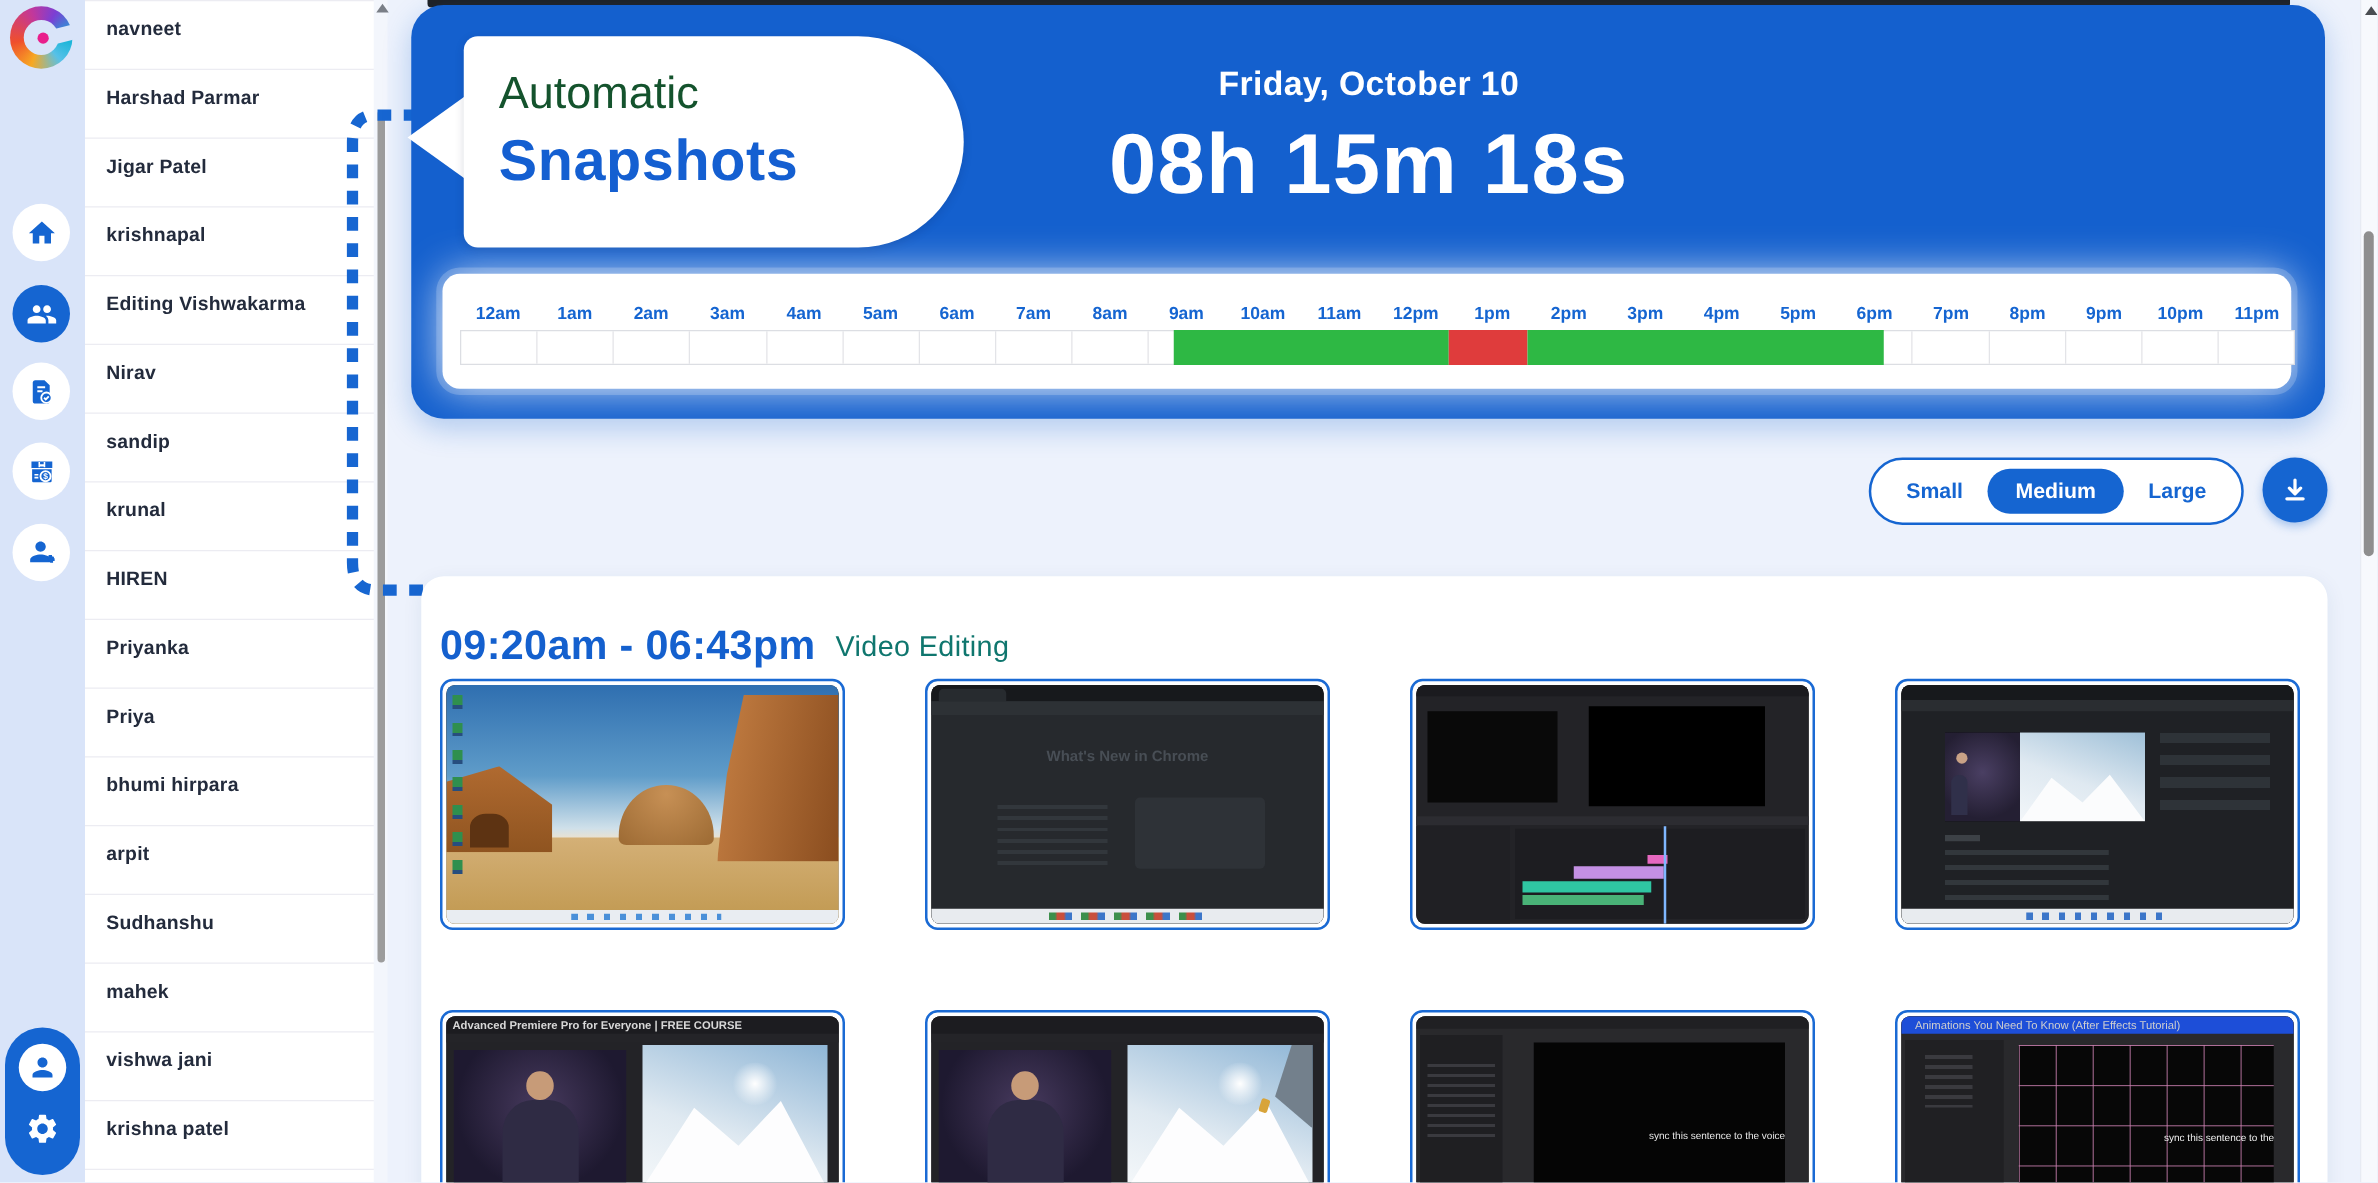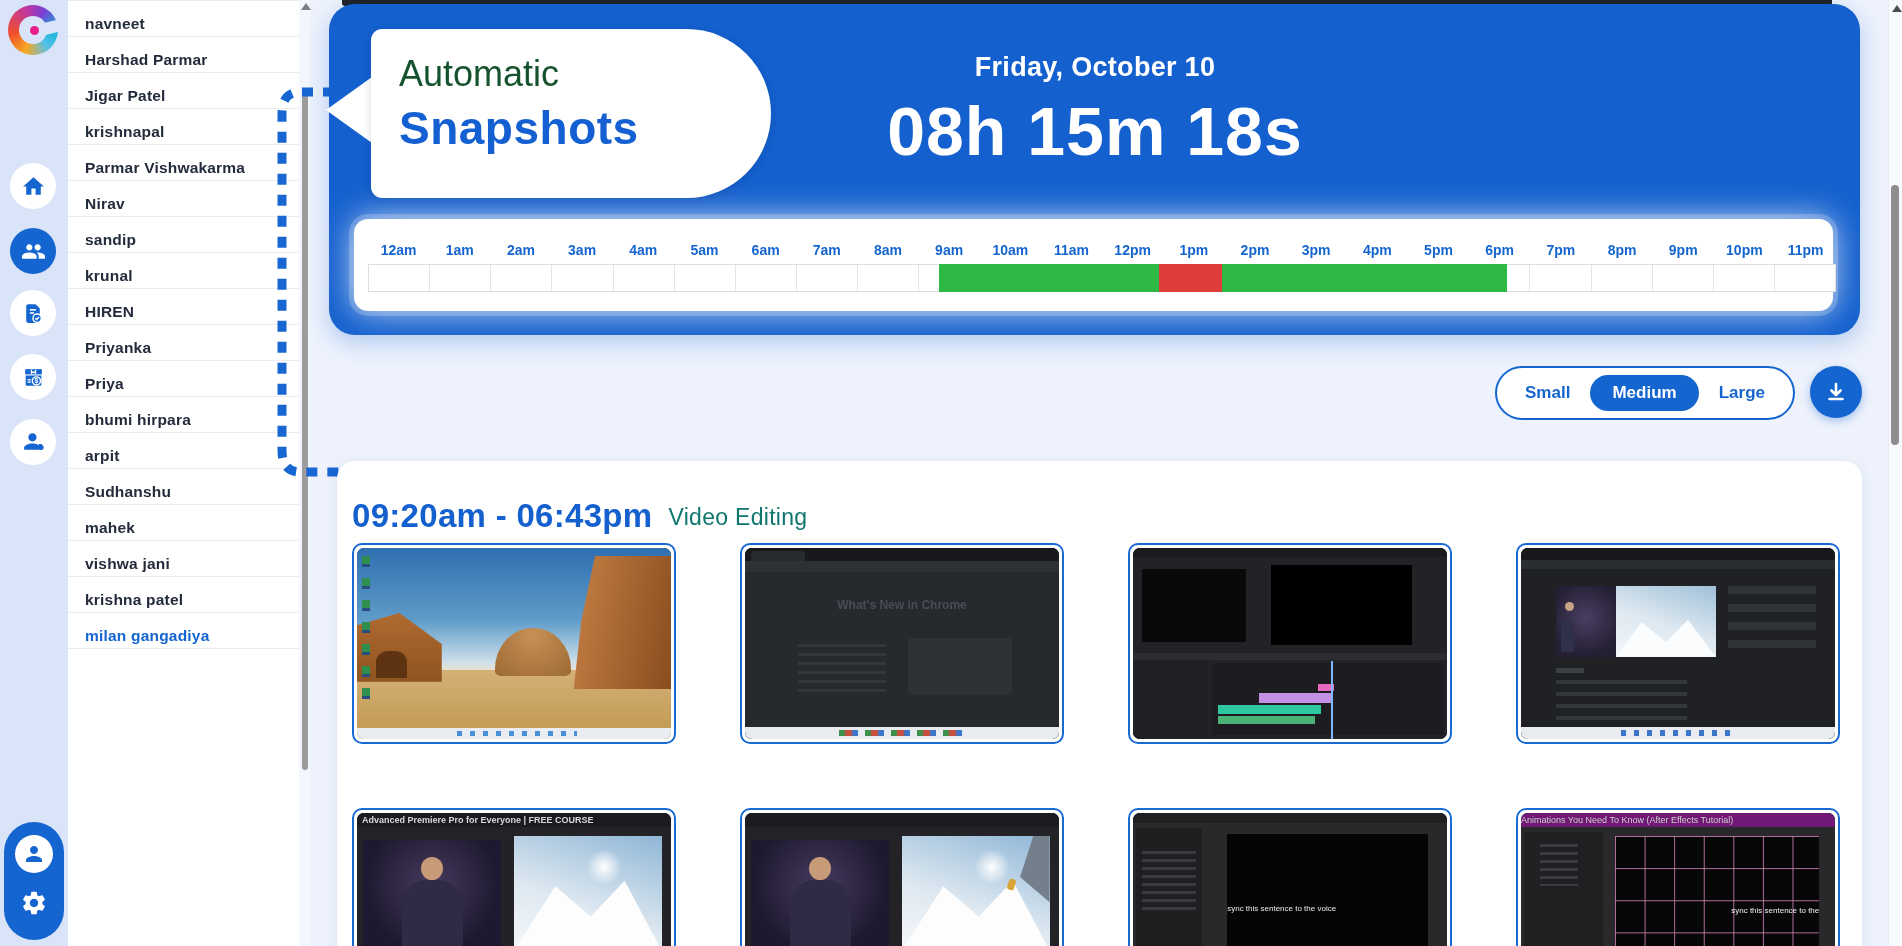--- a/index.html
+++ b/index.html
@@ -19,21 +19,21 @@
   .nav-ico.active{background:#1565d1;}
   .nav-ico.active svg{fill:#ffffff;}
   .bottom-pill{left:4px;top:822px;width:60px;height:118px;background:#1565d1;border-radius:30px;}
   .pill-avatar{left:15px;top:835px;width:38px;height:38px;border-radius:50%;background:#ffffff;display:flex;align-items:center;justify-content:center;}
   .pill-avatar svg{width:24px;height:24px;fill:#1565d1;}
   .pill-gear{left:15px;top:884px;width:38px;height:38px;display:flex;align-items:center;justify-content:center;}
   .pill-gear svg{width:28px;height:28px;fill:#ffffff;}
 
   
   .user-panel{left:68px;top:0;width:232px;height:946px;background:#ffffff;border-top:1px solid #ececf2;}
-  .user-row{height:36px;line-height:46.7px;padding-left:17px;border-bottom:1px solid #ececf2;
+  .user-row{height:55px;line-height:46.7px;padding-left:17px;border-bottom:1px solid #ececf2;
             font-size:15.5px;font-weight:700;color:#232b3c;letter-spacing:.2px;white-space:nowrap;overflow:hidden;cursor:pointer;}
   .user-row.selected{color:#1565d1;}
   .user-scroll-track{left:299px;top:0;width:11px;height:946px;background:#f3f6fc;}
   .user-scroll-thumb{left:302px;top:88px;width:6px;height:682px;background:#9c9c9c;border-radius:3px;}
   .user-scroll-arrow{left:301px;top:3px;width:0;height:0;border-left:5px solid transparent;border-right:5px solid transparent;border-bottom:7px solid #7a7f87;}
 
   
   .connector{left:268px;top:78px;width:110px;height:412px;pointer-events:none;}
 
   
@@ -142,25 +142,25 @@
   .pv-mount{left:0;bottom:0;width:100%;height:78%;background:#fdfdfe;clip-path:polygon(0 100%,28% 28%,52% 62%,75% 22%,100% 100%);}
   .pv-rock{right:0;top:0;width:20%;height:58%;background:#73808c;clip-path:polygon(45% 0,100% 0,100% 100%,0 62%);}
   .pv-skier{left:72%;top:38%;width:7px;height:11px;background:#d8a43a;border-radius:2px;transform:rotate(18deg);}
 
   
   .ab-bg{inset:0;background:#29292c;}
   .ab-top{left:0;right:0;top:0;height:10px;background:#202023;}
   .ab-left{left:1%;top:8%;width:21%;bottom:2%;background:#1f1f22;}
   .ab-list{left:3%;top:20%;width:17%;height:32%;background:repeating-linear-gradient(180deg,#3a3a3f 0 3px,transparent 3px 8px);}
   .ab-comp{left:30%;top:11%;width:64%;height:76%;background:#050505;}
-  .ab-text{left:0;right:0;top:48%;text-align:left;color:#e8e8e8;font-size:8px;white-space:nowrap;}
+  .ab-text{left:0;right:0;top:48%;text-align:right;color:#e8e8e8;font-size:8px;white-space:nowrap;}
 
   
   .ag-bg{inset:0;background:#29292c;}
-  .ag-title{left:0;right:0;top:0;height:14px;background:#701a75;color:#cfcfcf;font-size:9px;line-height:14px;padding-left:0;white-space:nowrap;overflow:hidden;}
+  .ag-title{left:0;right:0;top:0;height:14px;background:#1d4ed8;color:#cfcfcf;font-size:9px;line-height:14px;padding-left:11px;white-space:nowrap;overflow:hidden;}
   .ag-left{left:1%;top:10%;width:25%;bottom:2%;background:#202023;}
   .ag-list{left:6%;top:16%;width:12%;height:22%;background:repeating-linear-gradient(180deg,#3a3a3f 0 3px,transparent 3px 8px);}
   .ag-comp{left:30%;top:12%;width:65%;height:80%;background:#070707;
            background-image:linear-gradient(90deg,rgba(207,130,180,.85) 1px,transparent 1px),linear-gradient(180deg,rgba(207,130,180,.85) 1px,transparent 1px);
            background-size:14.5% 21%;}
   .ag-text{left:0;right:0;top:46%;text-align:right;color:#f0f0f0;font-size:8px;white-space:nowrap;}
 
   
   .page-scroll-track{left:1888px;top:0;width:14px;height:946px;background:#f7f9fd;border-left:1px solid #e7ebf3;}
   .page-scroll-thumb{left:1891px;top:185px;width:8px;height:260px;background:#8e8e8e;border-radius:4px;}
@@ -230,21 +230,21 @@
           <path d="M19.14 12.94c.04-.3.06-.61.06-.94s-.02-.64-.07-.94l2.03-1.58c.18-.14.23-.41.12-.61l-1.92-3.32c-.12-.22-.37-.29-.59-.22l-2.39.96c-.5-.38-1.03-.7-1.62-.94l-.36-2.54c-.04-.24-.24-.41-.48-.41h-3.84c-.24 0-.43.17-.47.41l-.36 2.54c-.59.24-1.13.57-1.62.94l-2.39-.96c-.22-.08-.47 0-.59.22L2.74 8.87c-.12.21-.07.47.12.61l2.03 1.58c-.05.3-.09.63-.09.94s.02.64.07.94l-2.03 1.58c-.18.14-.23.41-.12.61l1.92 3.32c.12.22.37.29.59.22l2.39-.96c.5.38 1.03.7 1.62.94l.36 2.54c.05.24.24.41.48.41h3.84c.24 0 .44-.17.47-.41l.36-2.54c.59-.24 1.13-.56 1.62-.94l2.39.96c.22.08.47 0 .59-.22l1.92-3.32c.12-.22.07-.47-.12-.61l-2.01-1.58zM12 15.6c-1.98 0-3.6-1.62-3.6-3.6s1.62-3.6 3.6-3.6 3.6 1.62 3.6 3.6-1.62 3.6-3.6 3.6z"></path>
         </svg>
     </div>
   </div>
 
   <div class="abs user-panel">
       <div class="user-row">navneet</div>
       <div class="user-row">Harshad Parmar</div>
       <div class="user-row">Jigar Patel</div>
       <div class="user-row">krishnapal</div>
-      <div class="user-row">Parmar Vishwakarma</div>
+      <div class="user-row">Editing Vishwakarma</div>
       <div class="user-row">Nirav</div>
       <div class="user-row">sandip</div>
       <div class="user-row">krunal</div>
       <div class="user-row">HIREN</div>
       <div class="user-row">Priyanka</div>
       <div class="user-row">Priya</div>
       <div class="user-row">bhumi hirpara</div>
       <div class="user-row">arpit</div>
       <div class="user-row">Sudhanshu</div>
       <div class="user-row">mahek</div>

